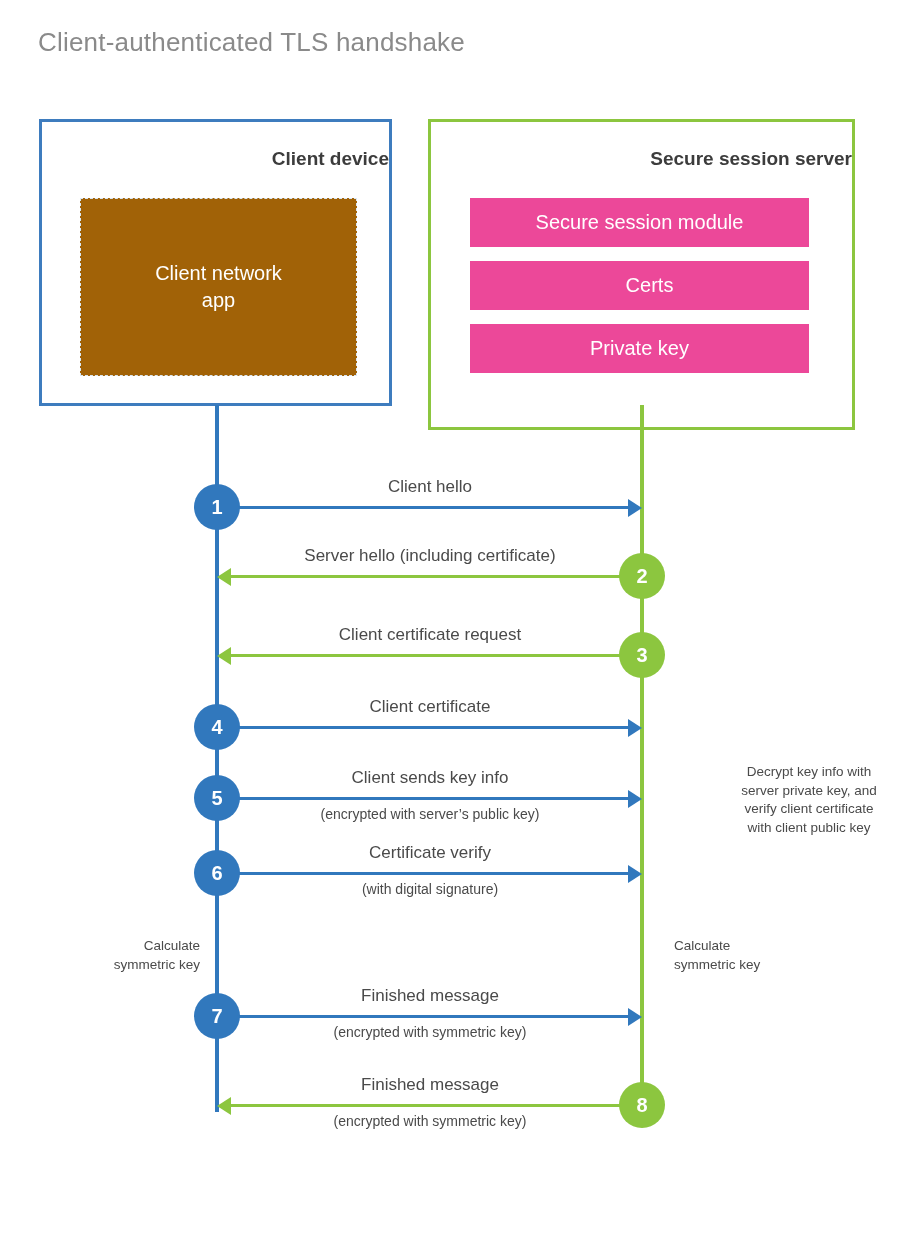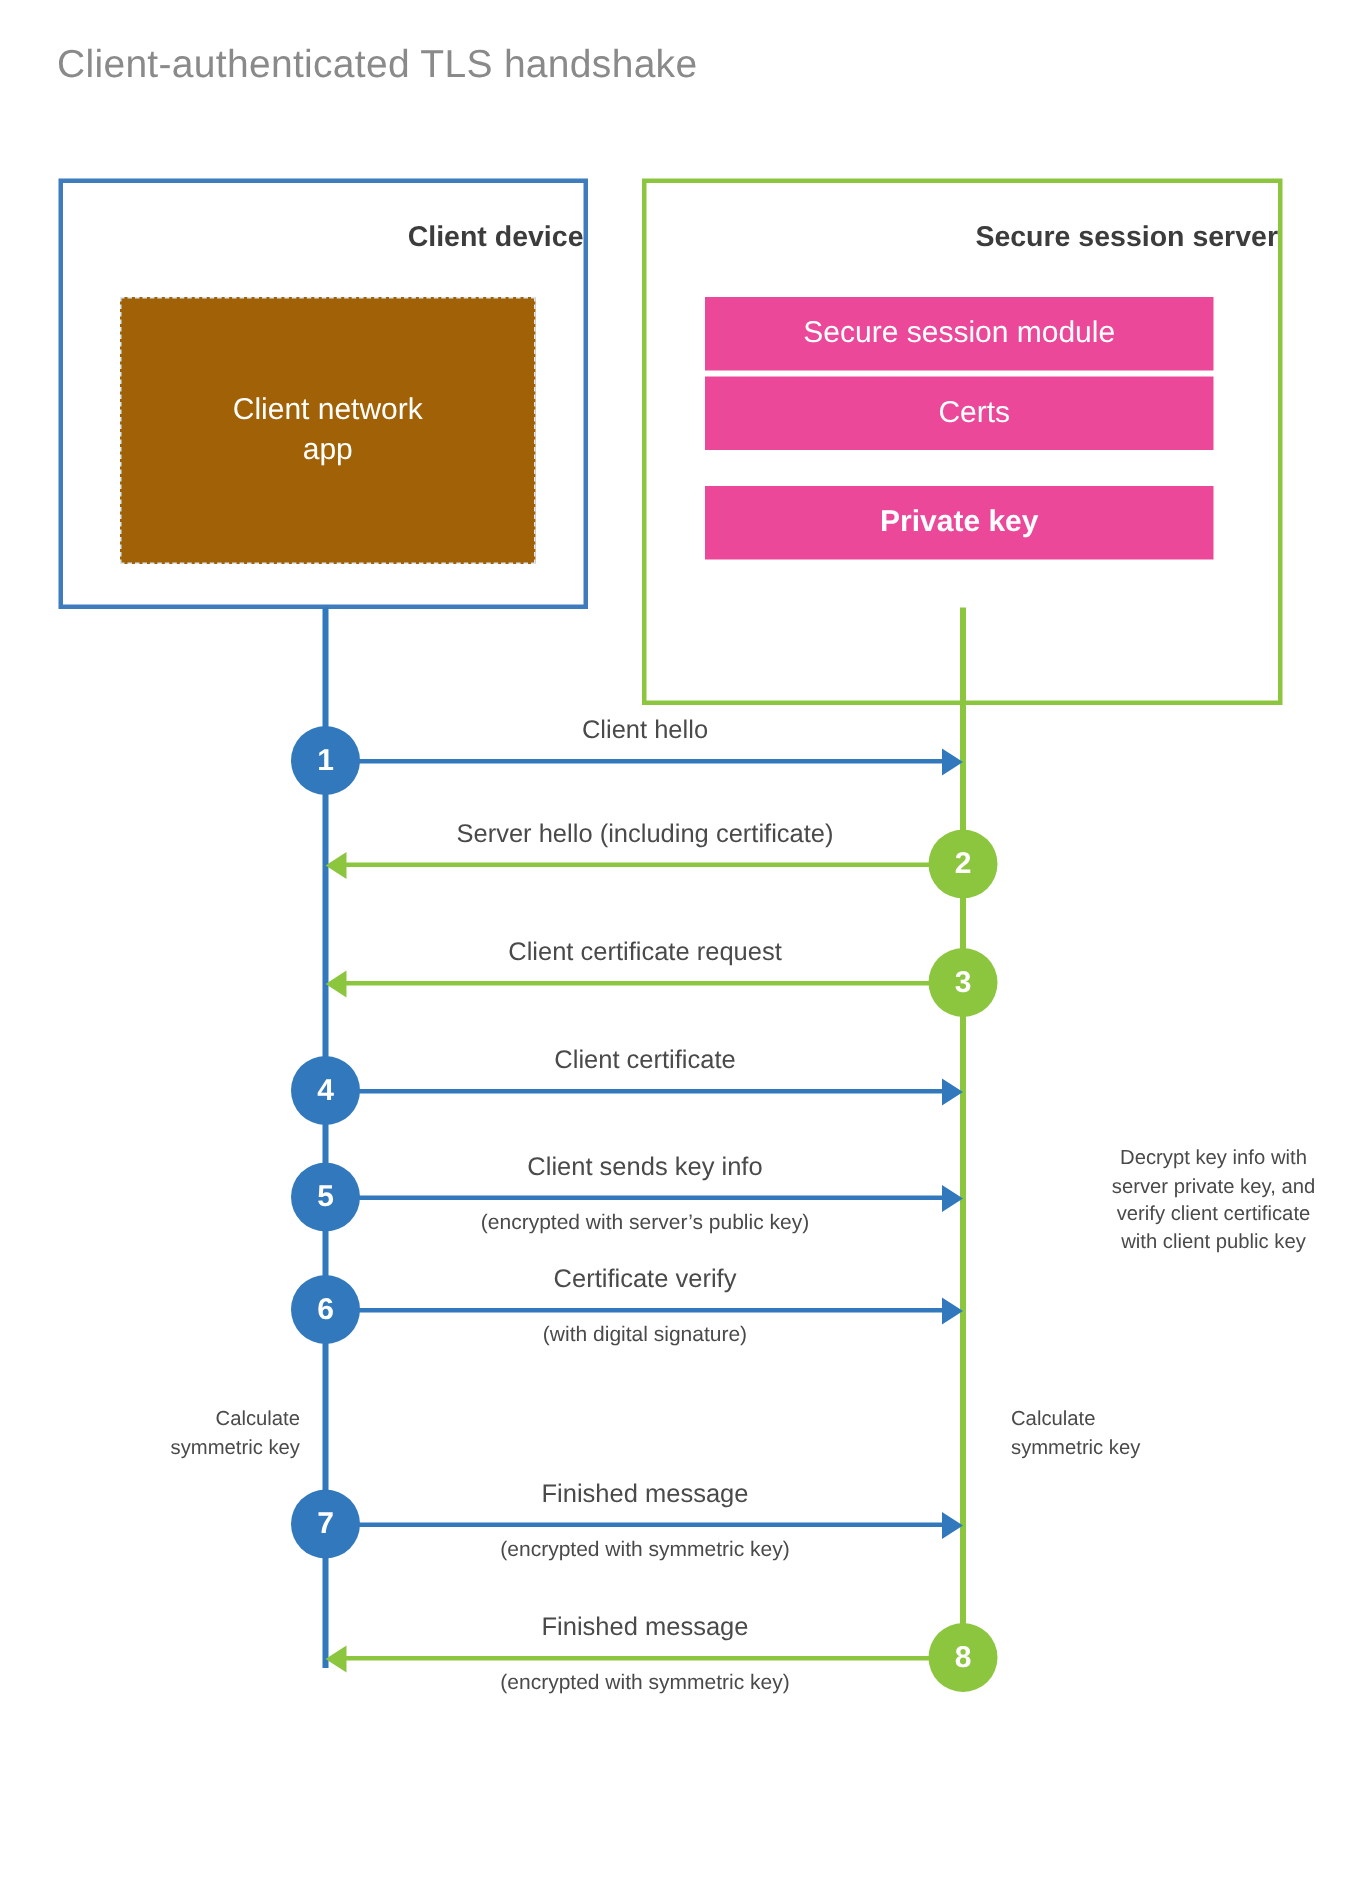--- a/index.html
+++ b/index.html
@@ -38,21 +38,21 @@
     left: 39px;
     top: 119px;
     width: 353px;
     height: 287px;
     border: 3px solid #3e7cbe;
   }
   #server-box {
     left: 428px;
     top: 119px;
     width: 427px;
-    height: 351px;
+    height: 311px;
     border: 3px solid #8cc63f;
   }
   .actor-title {
     text-align: right;
     font-size: 19px;
     font-weight: bold;
     color: #3c3c3c;
     margin-top: 26px;
   }
 
@@ -82,22 +82,22 @@
     height: 49px;
     background: #ec4899;
     display: flex;
     align-items: center;
     justify-content: center;
     color: #ffffff;
     font-size: 20px;
     box-sizing: border-box;
   }
   #server-bar-0 { top: 76px; }
-  #server-bar-1 { top: 129px; padding-left: 20px; }
-  #server-bar-2 { top: 202px; font-weight: bold; }
+  #server-bar-1 { top: 139px; padding-left: 20px; }
+  #server-bar-2 { top: 202px; }
 
   
   .lifeline {
     position: absolute;
     width: 4px;
     top: 405px;
   }
   #client-lifeline {
     left: 215px;
     height: 707px;

